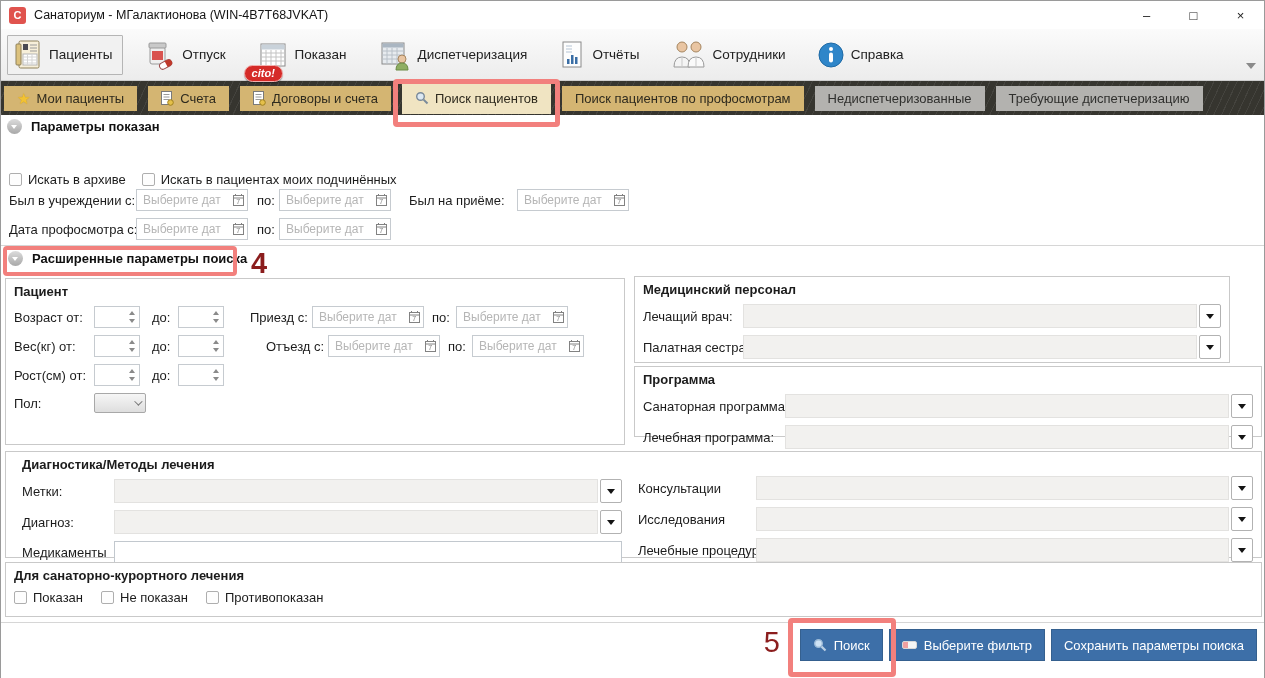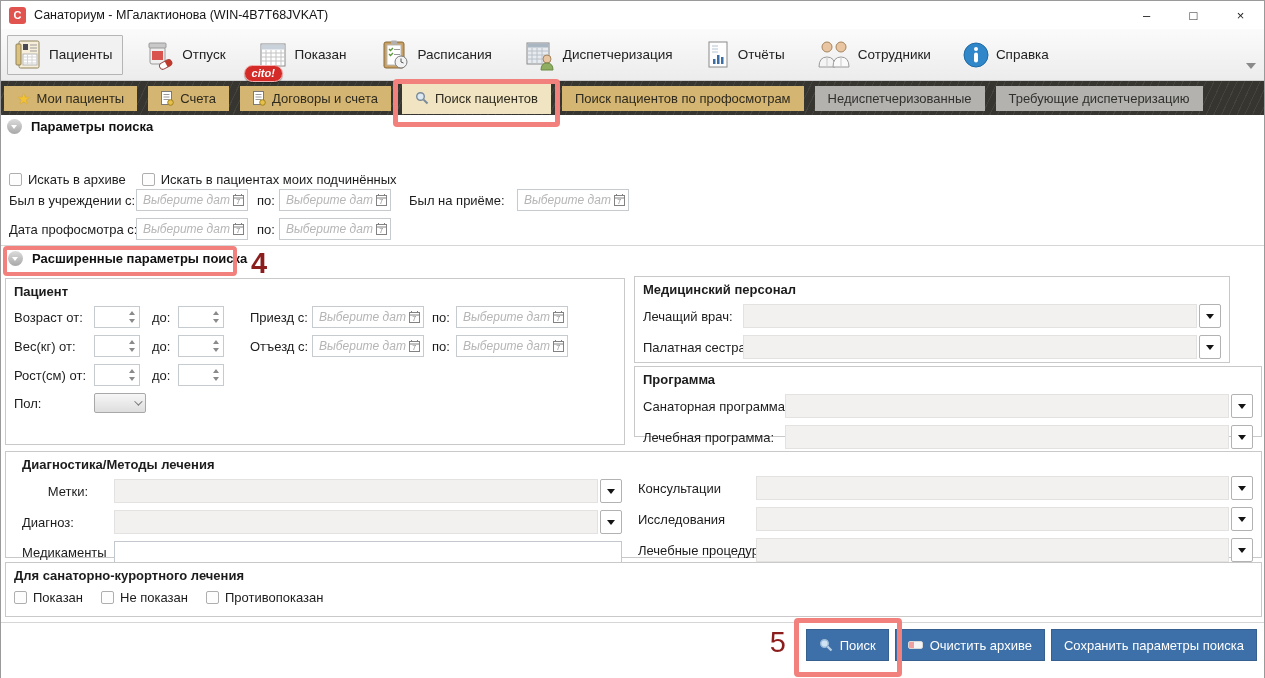--- a/index.html
+++ b/index.html
@@ -39,21 +39,21 @@
   .row { position:absolute; display:flex; align-items:center; }
   .lbl { white-space:nowrap; }
   .section-hdr { position:absolute; display:flex; align-items:center; gap:9px; font-weight:bold; font-size:13px; color:#111; }
   .disc { width:15px; height:15px; border-radius:50%; background:linear-gradient(#dcdcdc,#a8a8a8); position:relative; flex:none; }
   .disc::after { content:""; position:absolute; left:4px; top:6px;
                  border-left:3.5px solid transparent; border-right:3.5px solid transparent; border-top:4px solid #fff; }
 
   .txt { height:22px; border:1px solid #c2c8ce; background:#fff; font:13px "Liberation Sans",sans-serif; padding:0 4px; }
   .datef { width:112px; height:22px; border:1px solid #c6cbd0; background:#fff; display:flex; align-items:center;
            padding:0 3px 0 6px; gap:3px; flex:none; }
-  .datef .ph { flex:1; font-style:italic; color:#b5b5b5; font-size:12px; white-space:nowrap; overflow:hidden; }
+  .datef .ph { flex:1; color:#b5b5b5; font-size:12px; white-space:nowrap; overflow:hidden; }
   .cb { width:13px; height:13px; border:1px solid #aeaeae; background:#fdfdfd; border-radius:2px; flex:none; }
 
   .group { position:absolute; border:1px solid #c9c9c9; background:#fff; padding:5px 8px; }
   .group-title { font-weight:bold; font-size:13px; margin-bottom:2px; }
   .grow { display:flex; align-items:center; margin-top:7px; }
 
   .spin { width:46px; height:22px; border:1px solid #c6cbd0; background:#fff; position:relative; flex:none; }
   .spin i { position:absolute; right:4px; width:0; height:0; border-left:3.5px solid transparent; border-right:3.5px solid transparent; }
   .spin i.up { top:4px; border-bottom:4px solid #8a8a8a; }
   .spin i.dn { bottom:4px; border-top:4px solid #8a8a8a; }
@@ -154,37 +154,20 @@
               <line x1="13" y1="10" x2="13" y2="26"></line>
               <line x1="18" y1="10" x2="18" y2="26"></line>
               <line x1="23" y1="10" x2="23" y2="26"></line>
             </g>
         </svg>
       </span>
       <span class="cito-badge">cito!</span>
       <span>Показан</span>
     </div>
 
-    <div class="tool-item">
-      <span>
-        <svg width="32" height="32" viewBox="0 0 32 32">
-          <rect x="5" y="3" width="20" height="26" rx="2" fill="#c9a063" stroke="#8a6a3a"></rect>
-          <rect x="8" y="6" width="14" height="20" fill="#fff" stroke="#bbb"></rect>
-          <rect x="12" y="1.5" width="6" height="4" rx="1" fill="#b0b0b0"></rect>
-          <path d="M10 10 l1.5 1.5 L14 9" stroke="#5a9a3a" fill="none" stroke-width="1.4"></path>
-          <line x1="15" y1="10.5" x2="21" y2="10.5" stroke="#999"></line>
-          <path d="M10 15 l1.5 1.5 L14 14" stroke="#5a9a3a" fill="none" stroke-width="1.4"></path>
-          <line x1="15" y1="15.5" x2="21" y2="15.5" stroke="#999"></line>
-          <circle cx="22" cy="23" r="6" fill="#f3f3f3" stroke="#7a7a7a"></circle>
-          <line x1="22" y1="23" x2="22" y2="19.5" stroke="#555"></line>
-            <line x1="22" y1="23" x2="24.5" y2="24" stroke="#555"></line>
-        </svg>
-      </span>
-      <span>Расписания</span>
-    </div>
 
     <div class="tool-item">
       <span>
         <svg width="32" height="32" viewBox="0 0 32 32">
           <rect x="3" y="4" width="22" height="21" fill="#e7ebef" stroke="#8a8a8a"></rect>
           <rect x="3.5" y="4.5" width="21" height="4" fill="#aab6c2"></rect>
           <g stroke="#b8c0c8">
               <line x1="3" y1="12" x2="25" y2="12"></line>
               <line x1="3" y1="16" x2="25" y2="16"></line>
               <line x1="3" y1="20" x2="25" y2="20"></line>
@@ -295,21 +278,21 @@
     </div>
     <div class="tab gray">
       <span>Требующие диспетчеризацию</span>
     </div>
   </div>
 
   <div class="content">
 
     <div class="section-hdr" style="left:6px; top:4px;">
       <span class="disc"></span>
-      <span>Параметры поиска</span>
+      <span>Параметры показан</span>
     </div>
 
 
     <div class="row" style="left:8px; top:57px;">
       <span class="cb"></span>
       <span class="lbl" style="margin-left:6px;">Искать в архиве</span>
       <span class="cb" style="margin-left:16px;"></span>
       <span class="lbl" style="margin-left:6px;">Искать в пациентах моих подчинённых</span>
     </div>
 
@@ -423,21 +406,21 @@
         <span class="lbl" style="width:80px;">Вес(кг) от:</span>
         <span class="spin">
             <i class="up"></i>
             <i class="dn"></i>
           </span>
         <span class="lbl" style="margin-left:12px; width:26px;">до:</span>
         <span class="spin">
             <i class="up"></i>
             <i class="dn"></i>
           </span>
-        <span class="lbl" style="margin-left:26px; width:62px;">Отъезд с:</span>
+        <span class="lbl" style="margin-left:42px; width:62px;">Отъезд с:</span>
         <div class="datef">
           <span class="ph">Выберите дат</span>
           <svg width="11" height="12" viewBox="0 0 11 12">
               <rect x="0.5" y="1.5" width="10" height="10" fill="#fff" stroke="#828282"></rect>
               <line x1="0.5" y1="4" x2="10.5" y2="4" stroke="#828282"></line>
               <line x1="2.5" y1="0" x2="2.5" y2="2" stroke="#828282"></line>
               <line x1="8.5" y1="0" x2="8.5" y2="2" stroke="#828282"></line>
               <text x="3.2" y="10" font-size="7" fill="#828282">7</text>
             </svg>
         </div>
@@ -513,21 +496,21 @@
             <span class="cbtn">
               <span class="tri-dn"></span>
             </span>
           </div>
       </div>
     </div>
 
     <div class="group" style="left:4px; top:336px; width:1257px; height:107px;padding-left:16px;">
       <div class="group-title">Диагностика/Методы лечения</div>
       <div class="grow" style="width:600px;">
-        <span class="lbl" style="width:92px;text-align:center;">Метки:</span>
+        <span class="lbl" style="width:92px;">Метки:</span>
         <div class="combo">
             <span class="cfield"></span>
             <span class="cbtn">
               <span class="tri-dn"></span>
             </span>
           </div>
       </div>
       <div class="grow" style="width:600px;">
         <span class="lbl" style="width:92px;">Диагноз:</span>
         <div class="combo">
@@ -594,21 +577,21 @@
           <svg width="14" height="14" viewBox="0 0 14 14">
             <circle cx="5.5" cy="5.5" r="3.8" fill="#cfe3f5" stroke="#9dbbd8" stroke-width="1.4"></circle>
             <line x1="8.6" y1="8.6" x2="12.5" y2="12.5" stroke="#b9cfe4" stroke-width="2.2"></line>
           </svg>
           <span>Поиск</span>
         </button>
         <div class="hl hl-search"></div>
       </div>
       <button class="btn">
         <span class="eraser"></span>
-        <span>Очистить архиве</span>
+        <span>Выберите фильтр</span>
       </button>
       <button class="btn">
         <span>Сохранить параметры поиска</span>
       </button>
     </div>
 
   </div>
 </div>
 
 </body></html>

